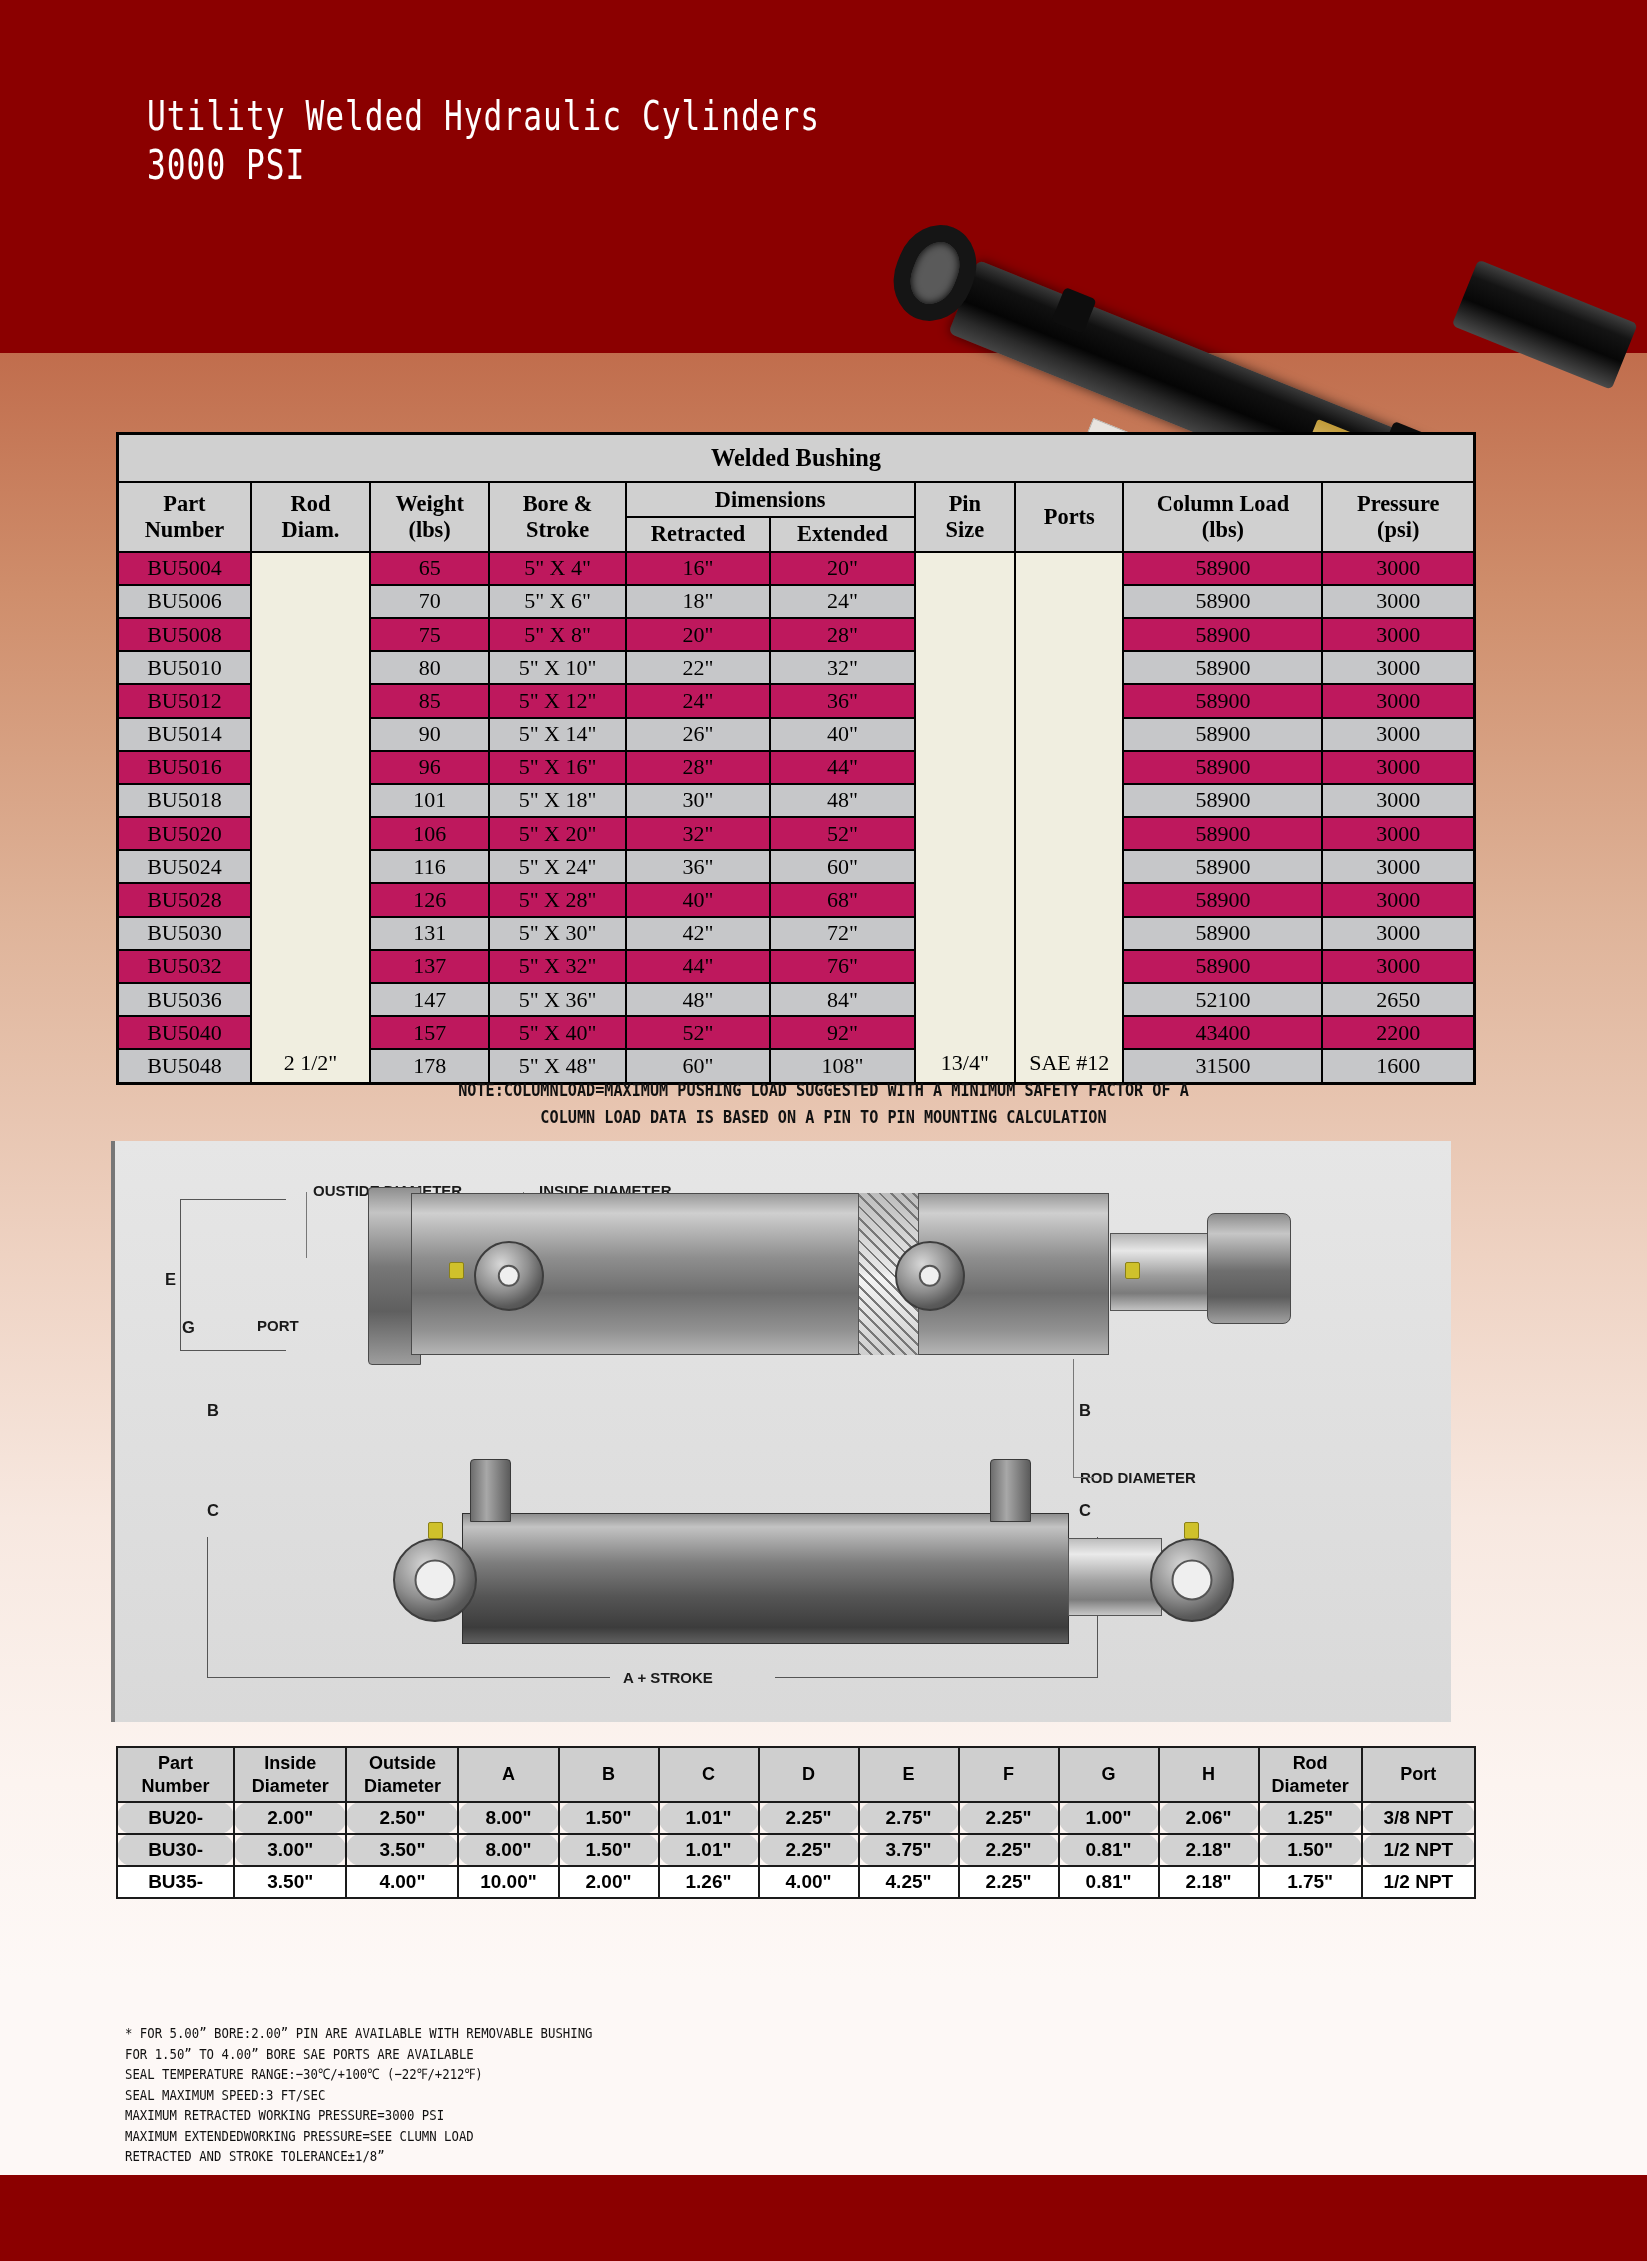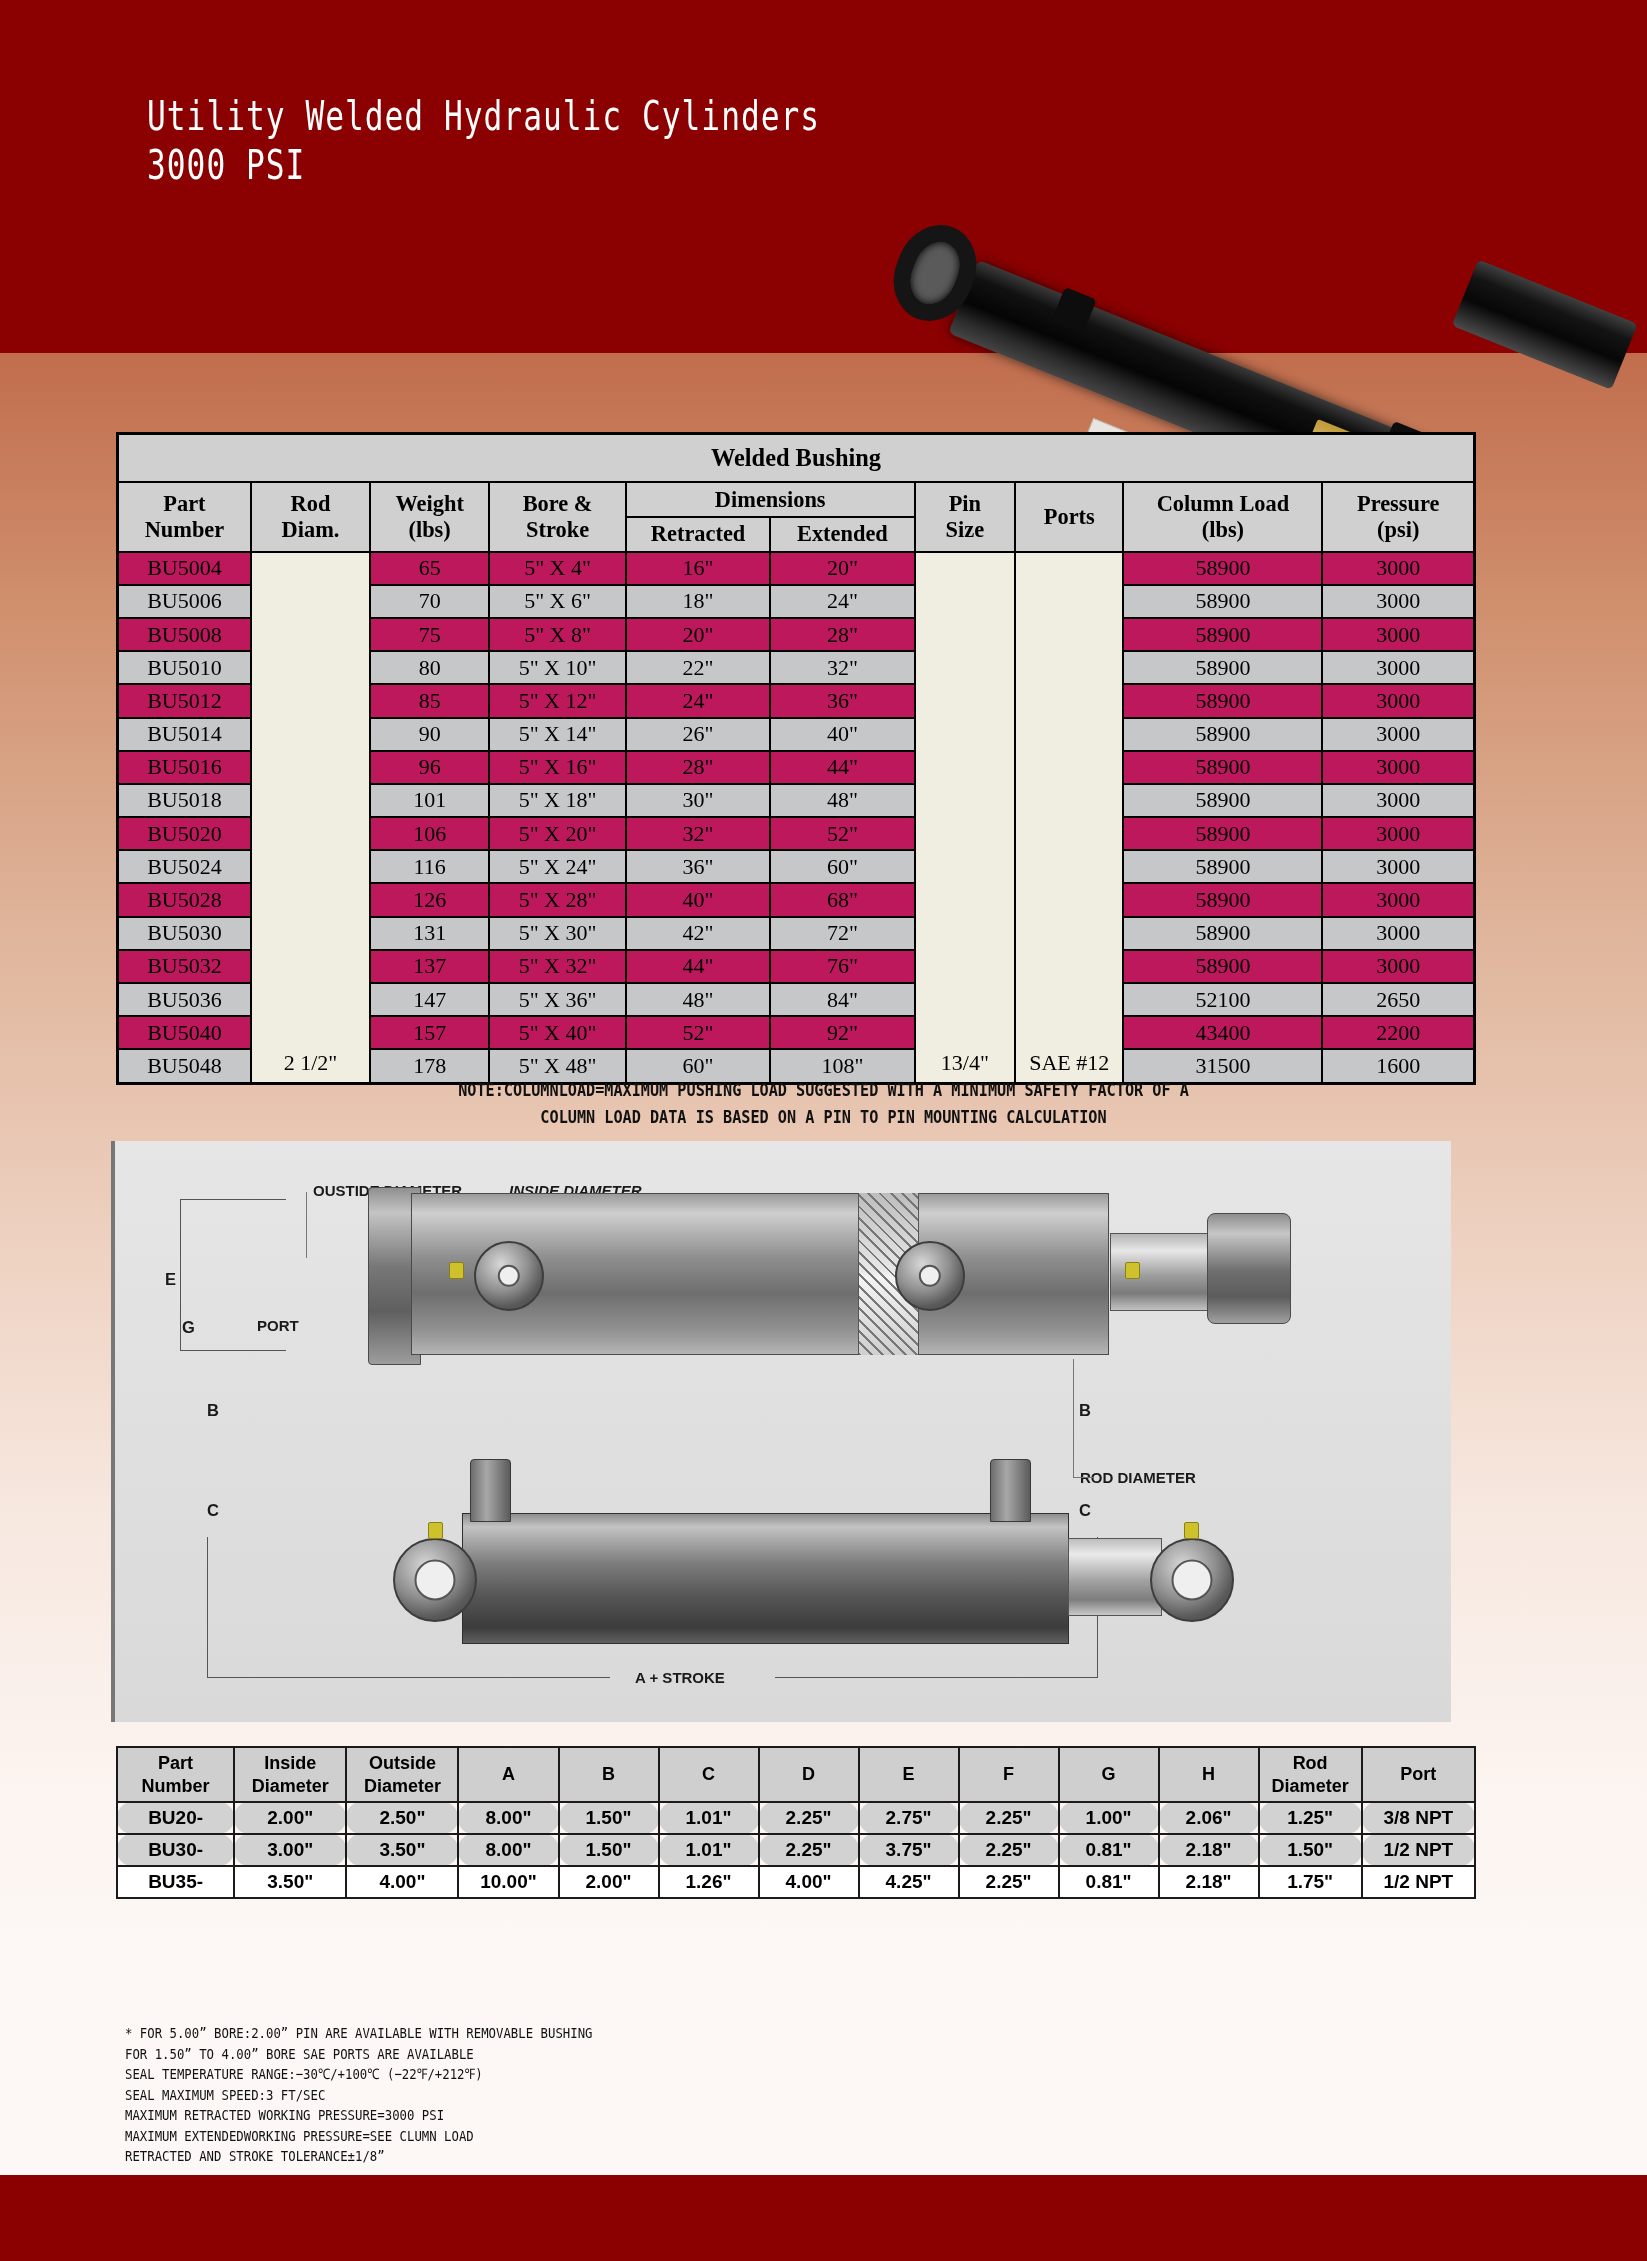--- a/index.html
+++ b/index.html
@@ -448,21 +448,21 @@
   </table>
 </div>
 
 <div class="note">NOTE:COLUMNLOAD=MAXIMUM PUSHING LOAD SUGGESTED WITH A MINIMUM SAFETY FACTOR OF A
 COLUMN LOAD DATA IS BASED ON A PIN TO PIN MOUNTING CALCULATION</div>
 
 <div id="diagram">
 
   <div class="dlabel" style="left:198px; top:41px;">OUSTIDE DIAMETER</div>
   <div class="lead" style="left:191px; top:51px; width:0.7px; height:66px;"></div>
-  <div class="dlabel" style="left:394px; top:41px;font-style:italic;">INSIDE DIAMETER</div>
+  <div class="dlabel" style="left:424px; top:41px;">INSIDE DIAMETER</div>
   <div class="lead" style="left:408px; top:51px; width:0.7px; height:92px;"></div>
 
   <div class="dlabel sm" style="left:50px; top:129px;">E</div>
   <div class="dim-line" style="left:65px; top:58px; width:1.3px; height:152px;"></div>
   <div class="dim-line" style="left:65px; top:58px; width:106px; height:0.7px;"></div>
   <div class="dim-line" style="left:65px; top:209px; width:106px; height:0.7px;"></div>
 
   <div class="dlabel sm" style="left:998px; top:129px;">F</div>
   <div class="dim-line" style="left:989px; top:81px; width:1.3px; height:106px;"></div>
   <div class="dim-line" style="left:924px; top:81px; width:66px; height:0.7px;"></div>
@@ -475,21 +475,21 @@
   <div class="dlabel sm" style="left:67px; top:177px;">G</div>
   <div class="dlabel" style="left:142px; top:176px;">PORT</div>
   <div class="dlabel sm" style="left:680px; top:177px;">H</div>
   <div class="dlabel" style="left:541px; top:176px;">PORT</div>
 
   <div class="dlabel sm" style="left:92px; top:260px;">B</div>
   <div class="dlabel sm" style="left:92px; top:360px;">C</div>
   <div class="dlabel sm" style="left:964px; top:260px;">B</div>
   <div class="dlabel sm" style="left:964px; top:360px;">C</div>
   <div class="dlabel sm" style="left:917px; top:461px;">D</div>
-  <div class="dlabel" style="left:508px; top:528px;margin-left:12px;">A + STROKE</div>
+  <div class="dlabel" style="left:508px; top:528px;">A + STROKE</div>
   <div class="dim-line" style="left:92px; top:536px; width:403px; height:1.3px;"></div>
   <div class="dim-line" style="left:660px; top:536px; width:323px; height:1.3px;"></div>
   <div class="dim-line" style="left:92px; top:396px; width:1.3px; height:141px;"></div>
   <div class="dim-line" style="left:982px; top:396px; width:1.3px; height:141px;"></div>
 </div>
 
 <div class="u-cap"></div>
 <div class="u-barrel"></div>
 <div class="u-hatch"></div>
 <div class="u-rod"></div>

